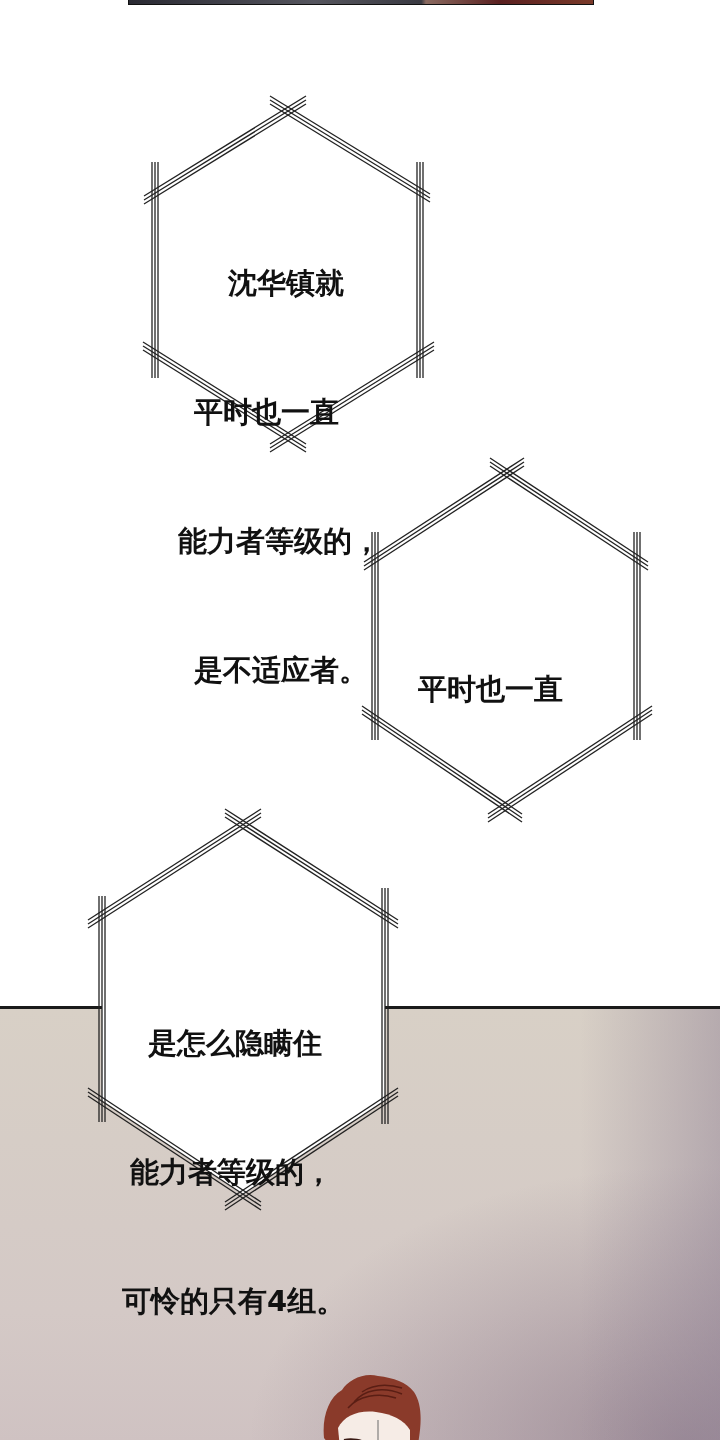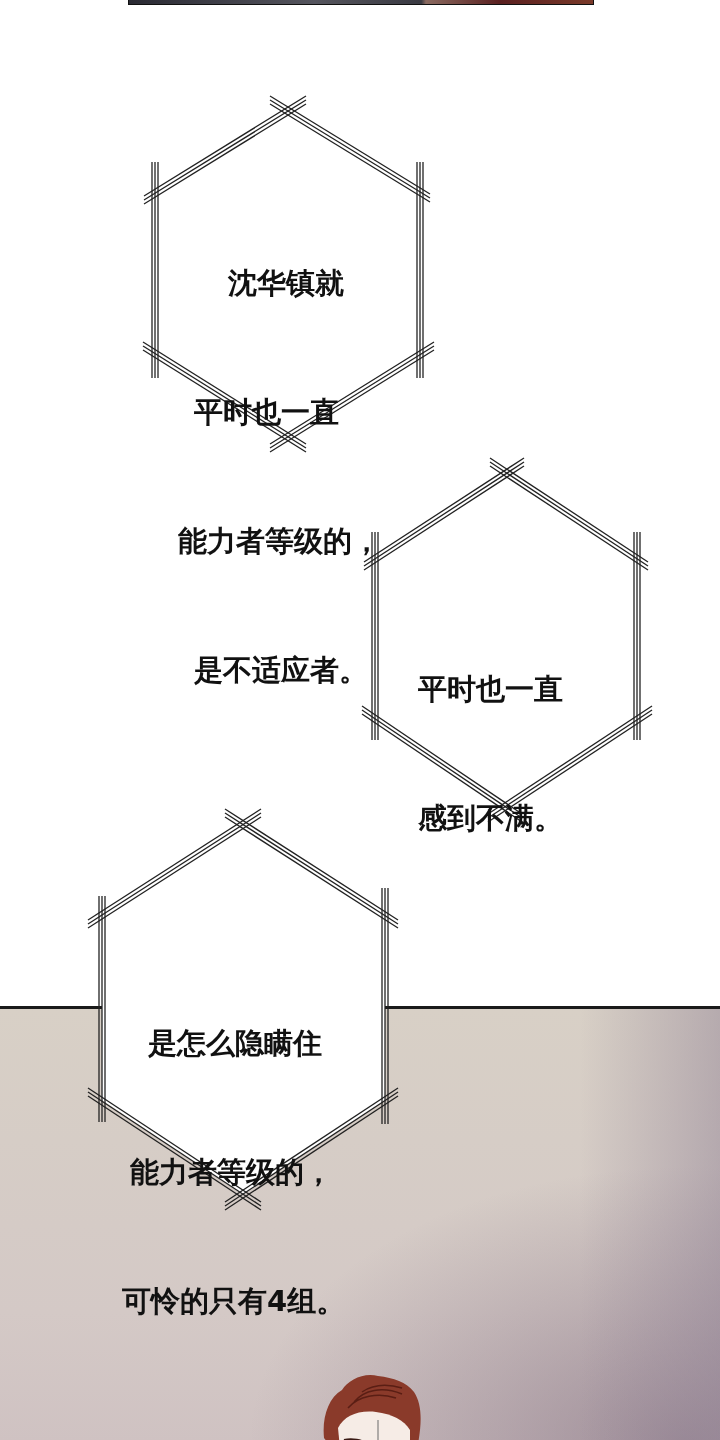--- a/index.html
+++ b/index.html
@@ -104,21 +104,20 @@
           <line x1="375" y1="532" x2="375" y2="740"></line>
           <line x1="378" y1="532" x2="378" y2="740"></line>
         <line x1="634" y1="532" x2="634" y2="740"></line>
           <line x1="637" y1="532" x2="637" y2="740"></line>
           <line x1="640" y1="532" x2="640" y2="740"></line>
       </g>
     </g>
   </svg>
   <div class="bubble-text" style="left:400px;top:582px;">
     <div style="padding-left:18px">平时也一直</div>
-    <div style="padding-left:18px">感到不满。</div>
   </div>
 </div>
 
 <div class="bubble" style="left:0;top:0;width:720px;height:1220px;">
   <svg width="720" height="1220">
     <g stroke="#222" fill="none">
       <polygon points="243,817 385,908 385,1100 243,1195 102,1100 102,908" fill="#fff" stroke="none"></polygon>
       <g stroke-width="1.3">
         <line x1="225" y1="809" x2="398" y2="920"></line>
           <line x1="225" y1="813" x2="398" y2="924"></line>

